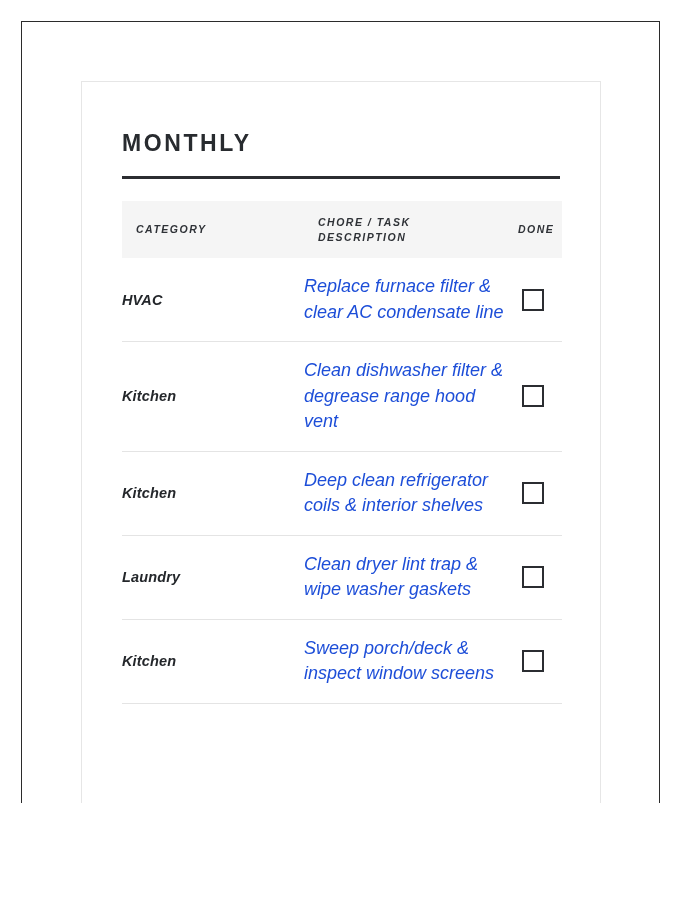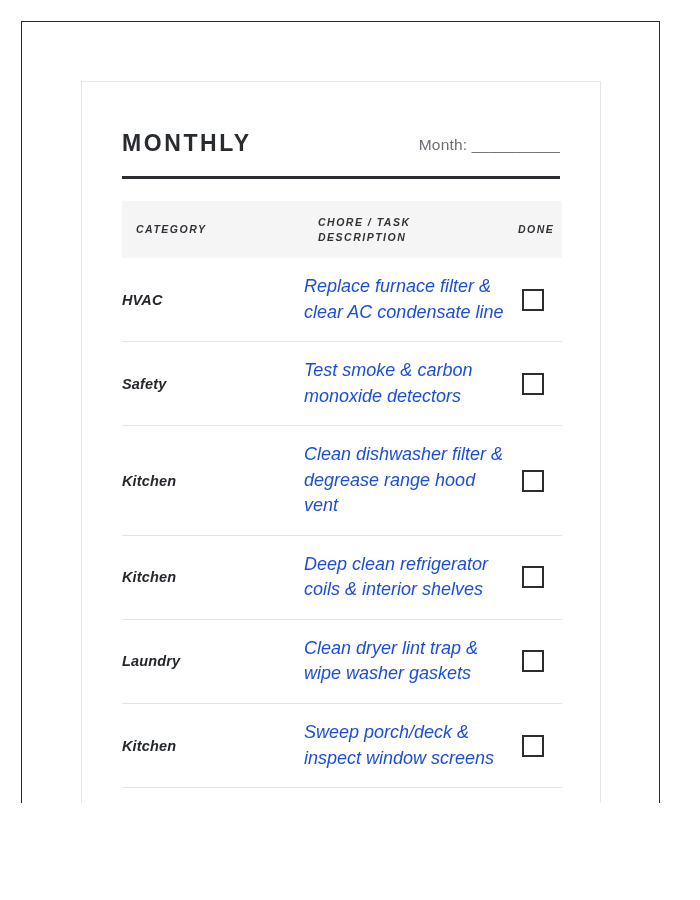--- a/index.html
+++ b/index.html
@@ -153,21 +153,20 @@
   <div class="doc-card">
     <div class="doc-inner">
 
       <div class="doc-header">
 
         <div class="title-block">
           <div class="doc-title">MONTHLY</div>
         </div>
 
         <div class="meta-block">
-          <div class="meta-line">Month: __________</div>
         </div>
 
       </div>
 
       <div class="title-rule"></div>
 
       <table class="chore-table">
         <thead>
           <tr>
             <th class="col-category">CATEGORY</th>
@@ -178,25 +177,20 @@
             <th class="col-done">DONE</th>
           </tr>
         </thead>
         <tbody id="table-body">
             <tr>
               <td class="cell-category">HVAC</td>
               <td class="cell-desc">Replace furnace filter &amp; clear AC condensate line</td>
               <td class="cell-done"><span class="done-box"></span></td>
             </tr>
             <tr>
-              <td class="cell-category">Safety</td>
-              <td class="cell-desc">Test smoke &amp; carbon monoxide detectors</td>
-              <td class="cell-done"><span class="done-box"></span></td>
-            </tr>
-            <tr>
               <td class="cell-category">Kitchen</td>
               <td class="cell-desc">Clean dishwasher filter &amp; degrease range hood vent</td>
               <td class="cell-done"><span class="done-box"></span></td>
             </tr>
             <tr>
               <td class="cell-category">Kitchen</td>
               <td class="cell-desc">Deep clean refrigerator coils &amp; interior shelves</td>
               <td class="cell-done"><span class="done-box"></span></td>
             </tr>
             <tr>

